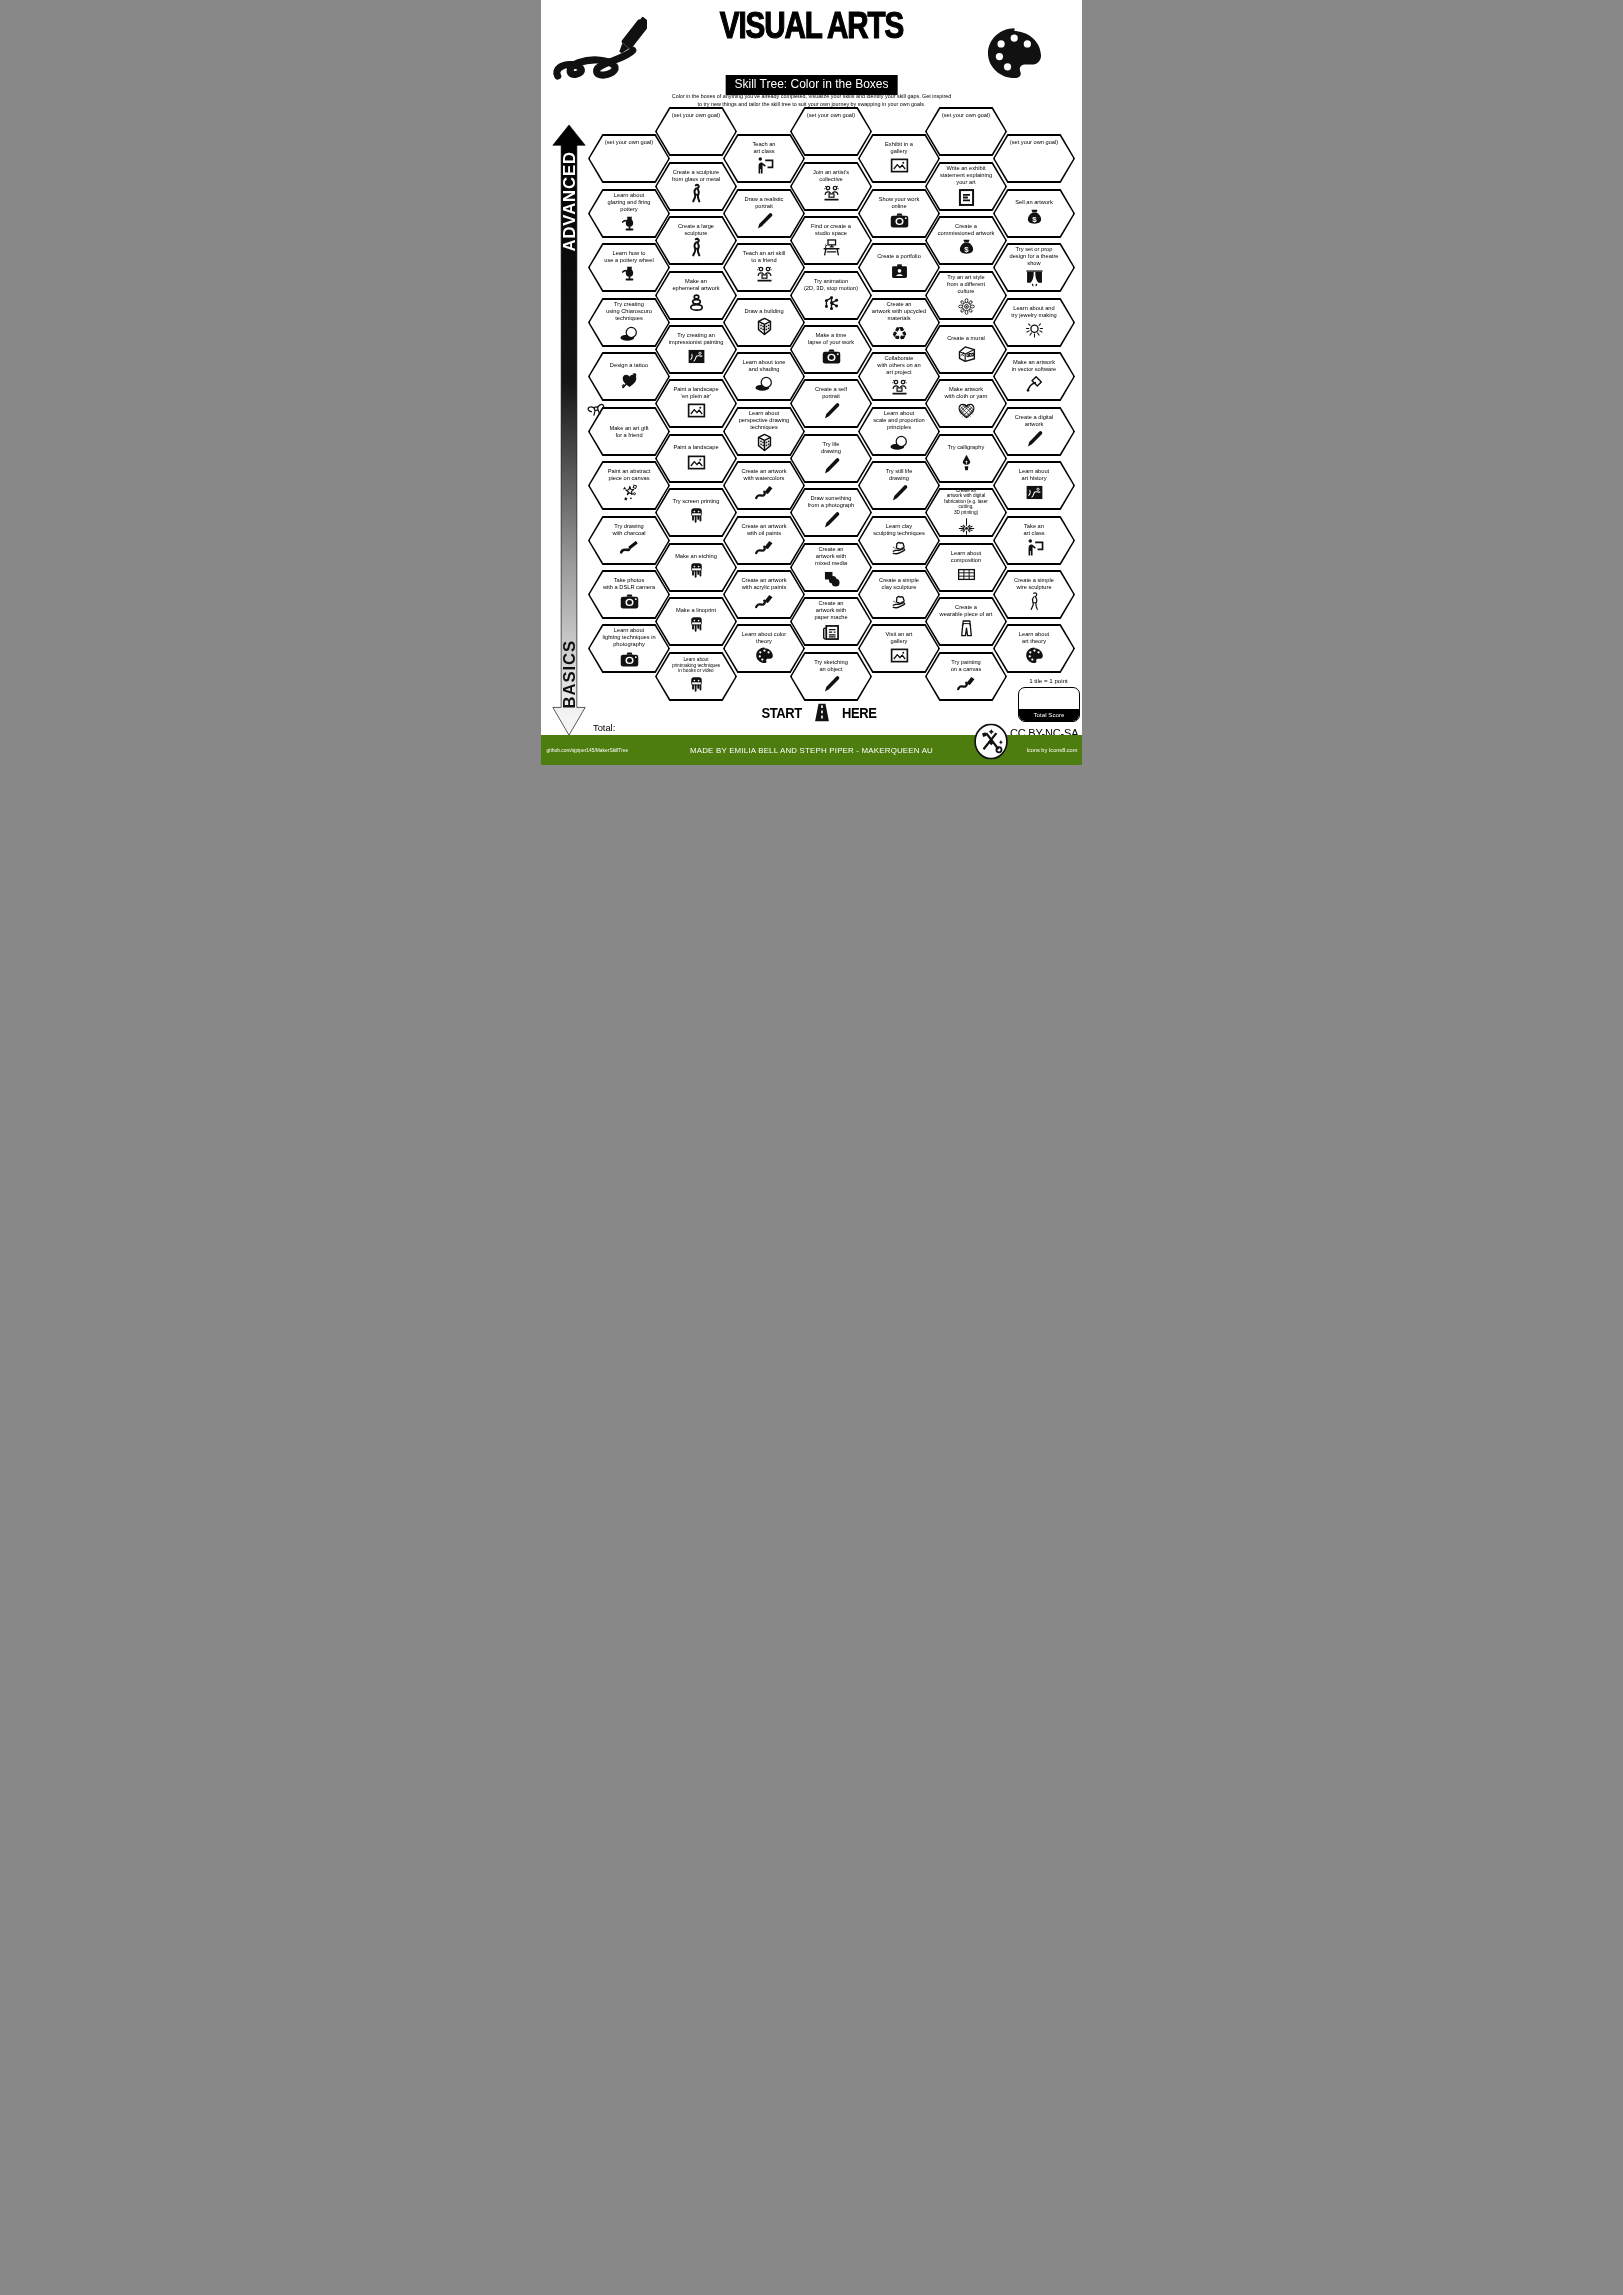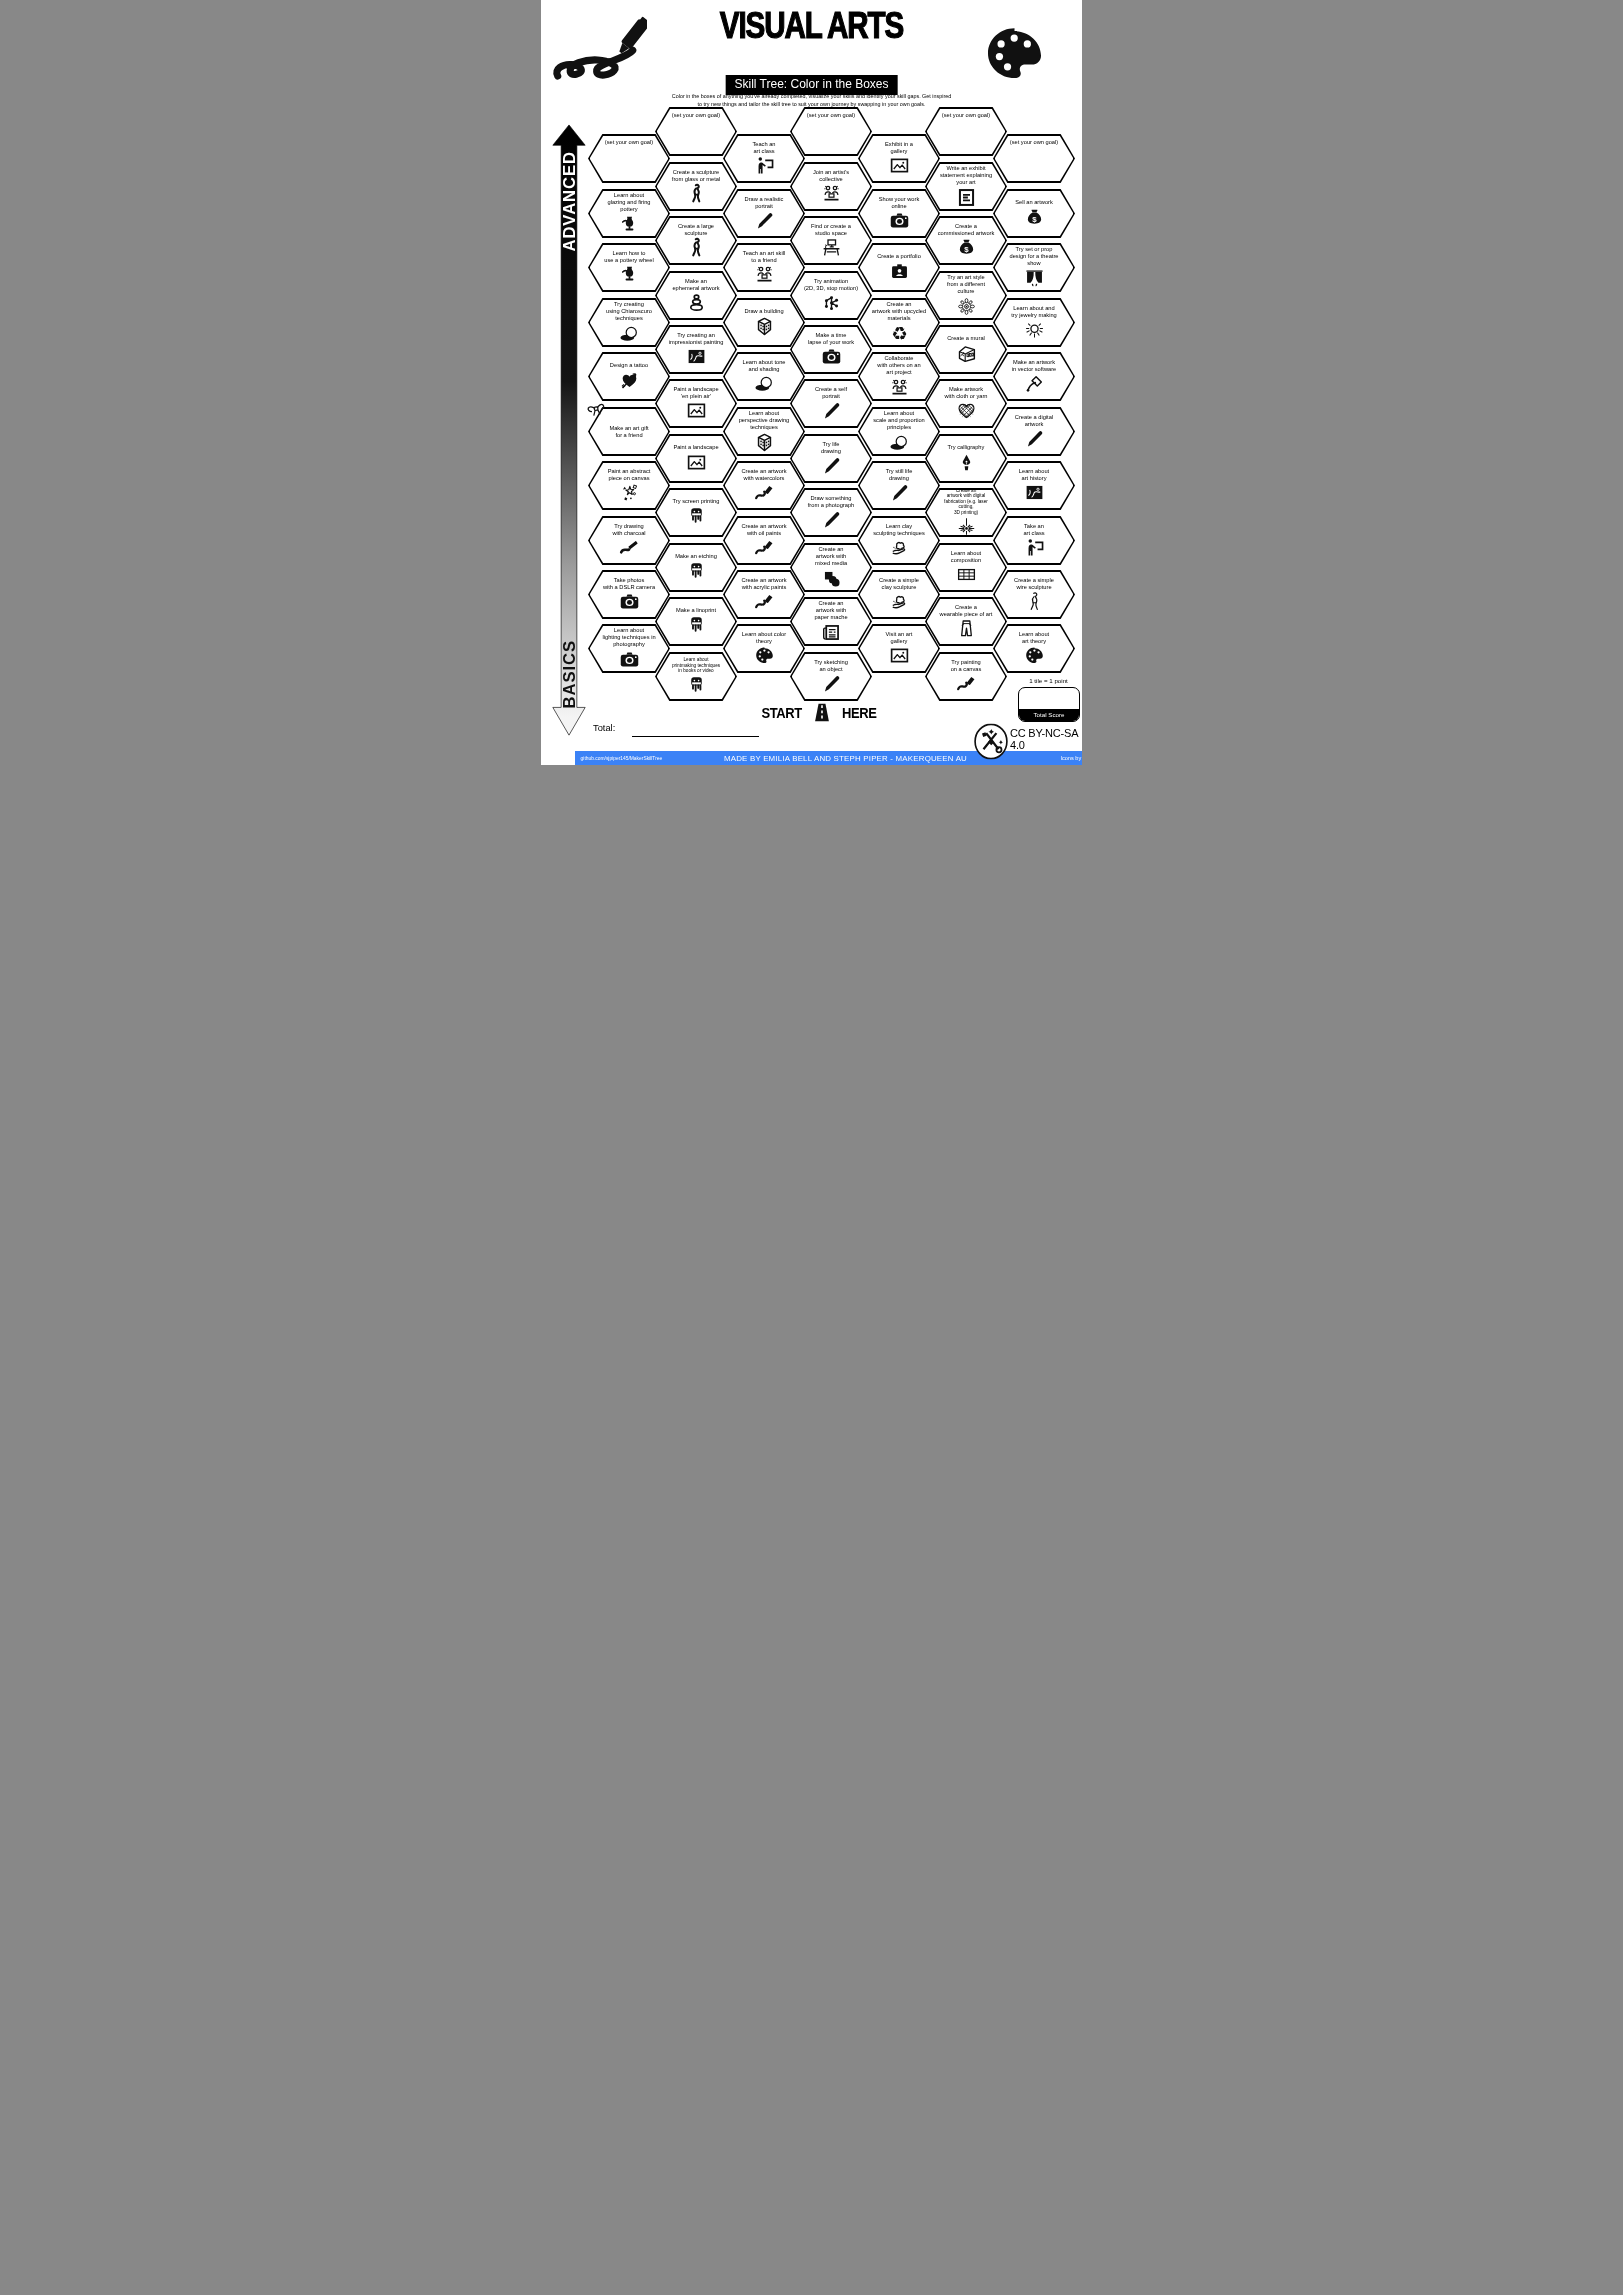--- a/index.html
+++ b/index.html
@@ -47,22 +47,22 @@
 
   #tile-note{position:absolute;left:476px;top:677px;width:63px;text-align:center;font-size:6.2px;}
   #score-box{position:absolute;left:477px;top:687px;width:62px;height:35px;background:#fff;
              border:1.2px solid #000;border-radius:7px;overflow:hidden;}
   #score-bar{position:absolute;left:0;right:0;bottom:0;height:12.5px;background:#000;color:#fff;
              font-size:6.2px;display:flex;align-items:center;justify-content:center;}
 
   #license-logo{position:absolute;left:432px;top:722px;width:36px;height:39px;z-index:6;}
   #license-text{position:absolute;left:469px;top:727px;font-size:11px;letter-spacing:-0.2px;}
 
-  #footer{position:absolute;left:0;bottom:0;width:100%;height:14px;background:#3b82f6;color:#fff;
-          display:flex;align-items:center;margin-left:34px;}
+  #footer{position:absolute;left:0;bottom:0;width:100%;height:30px;background:#4d7c0f;color:#fff;
+          display:flex;align-items:center;}
   #footer .left{position:absolute;left:5.6px;font-size:4.9px;}
   #footer .center{position:absolute;left:0;width:100%;text-align:center;font-size:7.9px;letter-spacing:0.2px;}
   #footer .right{position:absolute;right:4.6px;font-size:5.6px;}
   svg{display:block;}
 </style>
 </head>
 <body>
 
 <svg width="0" height="0" style="position:absolute" aria-hidden="true">
 <defs>

